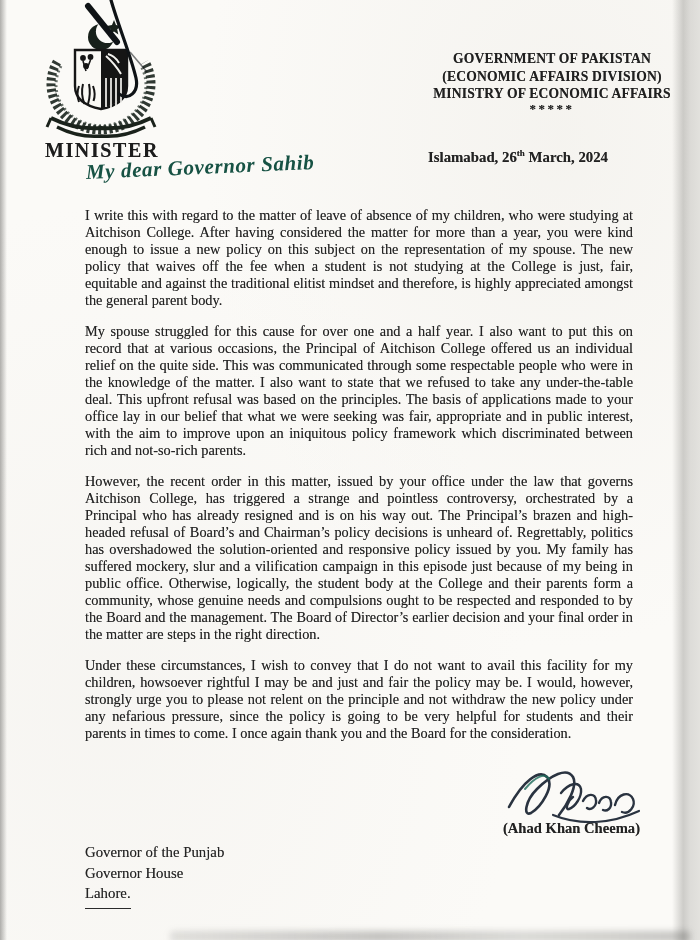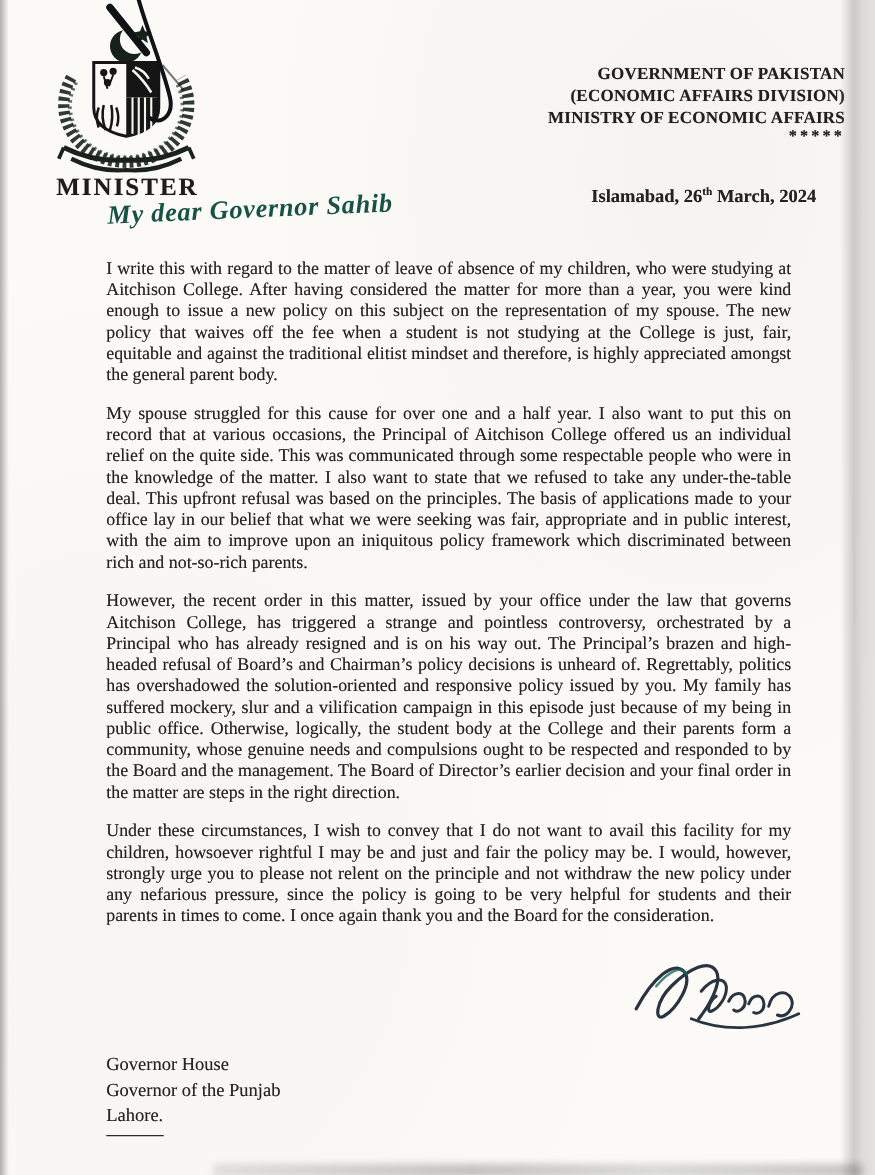--- a/index.html
+++ b/index.html
@@ -33,28 +33,28 @@
   }
   
   .emblem-svg { position: absolute; left: 35px; top: 0; width: 140px; height: 145px; }
   .minister {
     position: absolute; left: 45px; top: 139px;
     font-size: 20px; font-weight: 700; letter-spacing: 1.6px; color: #1c1c1c;
     text-shadow: 0 0 0.6px rgba(30,30,30,0.55);
   }
   .org-block {
     position: absolute; left: 428px; top: 50px; width: 248px;
-    text-align: right; font-weight: 700; font-size: 13.6px; line-height: 17.5px;
+    text-align: center; font-weight: 700; font-size: 13.6px; line-height: 17.5px;
     color: #202020; letter-spacing: 0.2px;
     text-shadow: 0 0 0.6px rgba(30,30,30,0.5);
   }
   .org-stars { font-size: 13px; letter-spacing: 2.5px; line-height: 12px; }
   .dateline {
     position: absolute; left: 428px; top: 148px; width: 225px;
-    text-align: right; font-size: 14.8px; font-weight: 600; color: #222;
+    text-align: left; font-size: 14.8px; font-weight: 600; color: #222;
     text-shadow: 0 0 0.5px rgba(30,30,30,0.5);
   }
   .dateline sup { font-size: 9px; vertical-align: super; }
   .salutation {
     position: absolute; left: 86px; top: 160px;
     font-style: italic; font-weight: 600; font-size: 21px; letter-spacing: 0.6px;
     color: #175244; transform: rotate(-2.5deg); transform-origin: left center;
     white-space: nowrap;
   }
   
@@ -140,24 +140,25 @@
     <p>Under these circumstances, I wish to convey that I do not want to avail this facility for my children, howsoever rightful I may be and just and fair the policy may be. I would, however, strongly urge you to please not relent on the principle and not withdraw the new policy under any nefarious pressure, since the policy is going to be very helpful for students and their parents in times to come. I once again thank you and the Board for the consideration.</p>
   </div>
 
   <svg class="signature-svg" viewBox="0 0 155 75" aria-hidden="true">
     <path d="M14,52 C28,26 44,14 52,22 C60,31 46,52 36,58 C28,62 30,46 42,34 C56,20 72,12 78,22 C83,31 72,50 64,60" fill="none" stroke="#2a3340" stroke-width="2.6" stroke-linecap="round"></path>
     <path d="M30,34 C40,22 50,17 54,24" fill="none" stroke="#1e6a5a" stroke-width="2" stroke-linecap="round" opacity="0.8"></path>
     <path d="M66,38 C74,28 84,26 86,34 C87,42 80,52 74,54 C70,55.5 72,46 78,42 M88,46 C92,38 100,38 101,45 C102,51 96,56 92,53 M104,48 C107,40 115,40 116,47 C117,53 112,57 108,55 M120,50 C123,38 134,36 138,44 C141,51 134,60 127,57" fill="none" stroke="#2a3340" stroke-width="2.4" stroke-linecap="round"></path>
     <path d="M58,60 C85,71 116,69 144,56" fill="none" stroke="#2a3340" stroke-width="2.2" stroke-linecap="round"></path>
   </svg>
 
+  <div class="signer-name">(Ahad Khan Cheema)</div>
 
   <div class="recipient">
+    <div>Governor of the Punjab</div>
     <div>Governor House</div>
-    <div>Governor of the Punjab</div>
     <div><span class="r-city">Lahore.</span></div>
   </div>
 
   <div class="left-edge"></div>
   <div class="right-edge"></div>
   <div class="bottom-smudge"></div>
 
 </div>
 
 </body></html>

